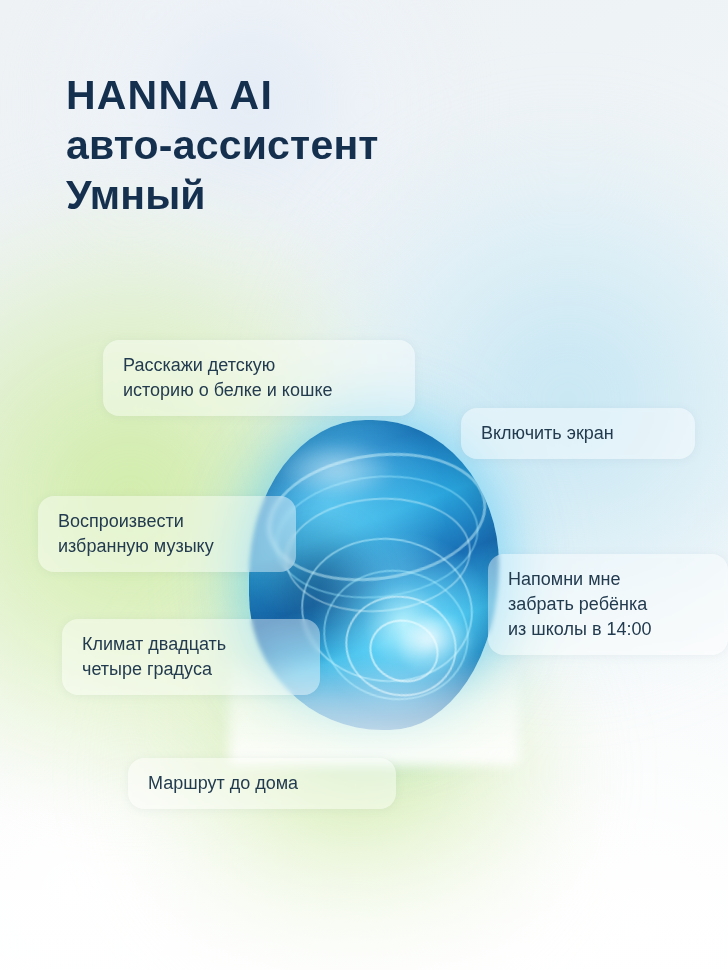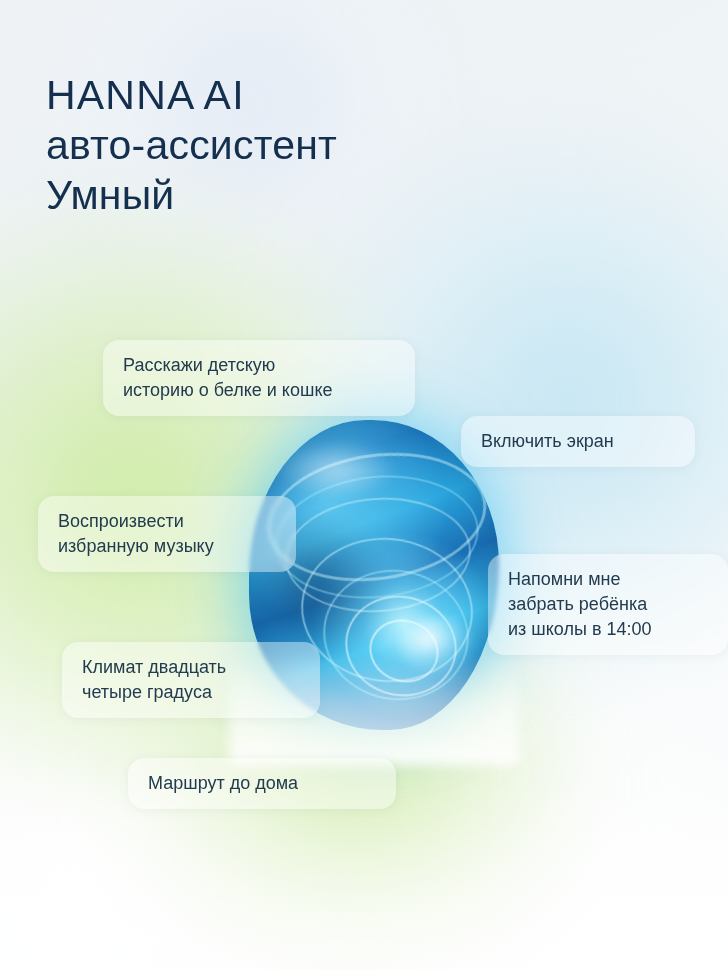--- a/index.html
+++ b/index.html
@@ -84,24 +84,25 @@
   .headline {
     position: absolute;
     left: 46px;
     top: 70px;
     width: 560px;
     color: #102a43;
   }
   .headline .line {
     font-size: 41px;
     line-height: 50px;
-    font-weight: 400;
+    font-weight: 700;
     letter-spacing: 0.2px;
     color: #15304e;
     white-space: pre;
+    margin-left: 20px;
   }
   .headline .line.brand {
     letter-spacing: 1.2px;
   }
 
   
   .orb-wrap {
     position: absolute;
     left: 249px;
     top: 420px;
@@ -193,24 +194,24 @@
     box-shadow: 0 1px 10px rgba(90,120,140,0.08);
     color: #233b4f;
     font-size: 18px;
     line-height: 25px;
     padding: 13px 20px;
     backdrop-filter: blur(2px);
   }
   .bubble span { display: block; white-space: pre-line; }
 
   .b-story    { left: 103px; top: 340px;  width: 272px; }
-  .b-screen   { left: 461px; top: 408px;  width: 194px; margin-top: 8px; }
+  .b-screen   { left: 461px; top: 408px;  width: 194px; }
   .b-music    { left: 38px;  top: 496px;  width: 218px; }
   .b-remind   { left: 488px; top: 554px;  width: 200px; }
-  .b-climate  { left: 62px;  top: 642px;  width: 218px; }
+  .b-climate  { left: 62px;  top: 619px;  width: 218px; }
   .b-route    { left: 128px; top: 758px;  width: 228px; }
   .b-places   { left: 432px; top: 736px;  width: 214px; }
 </style>
 </head>
 <body>
 
 <div class="poster">
 
   <div class="bg-base"></div>
   <div class="wash-blue-top"></div>

